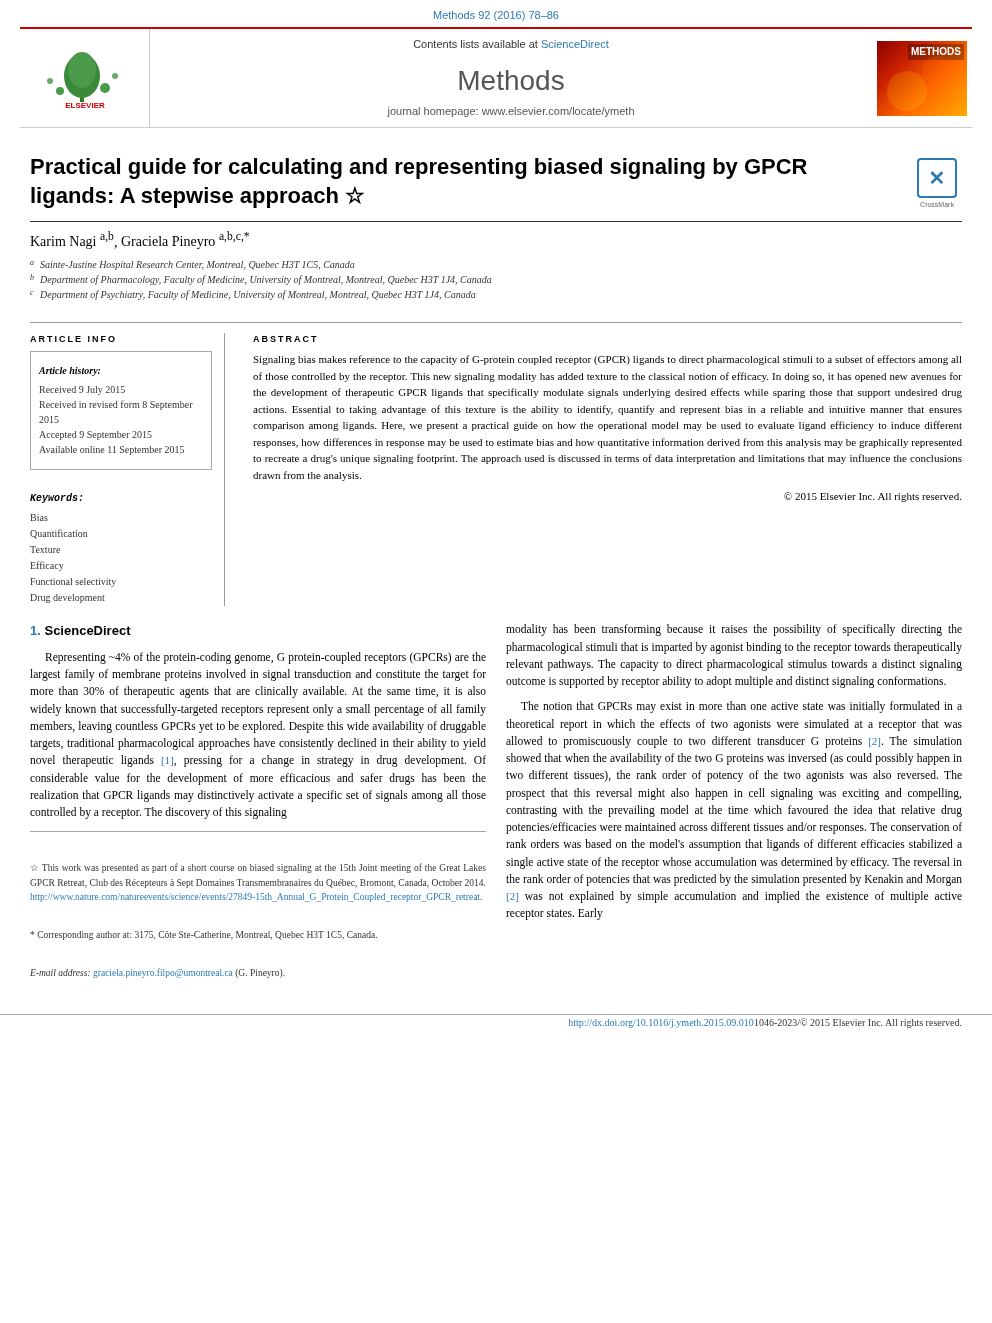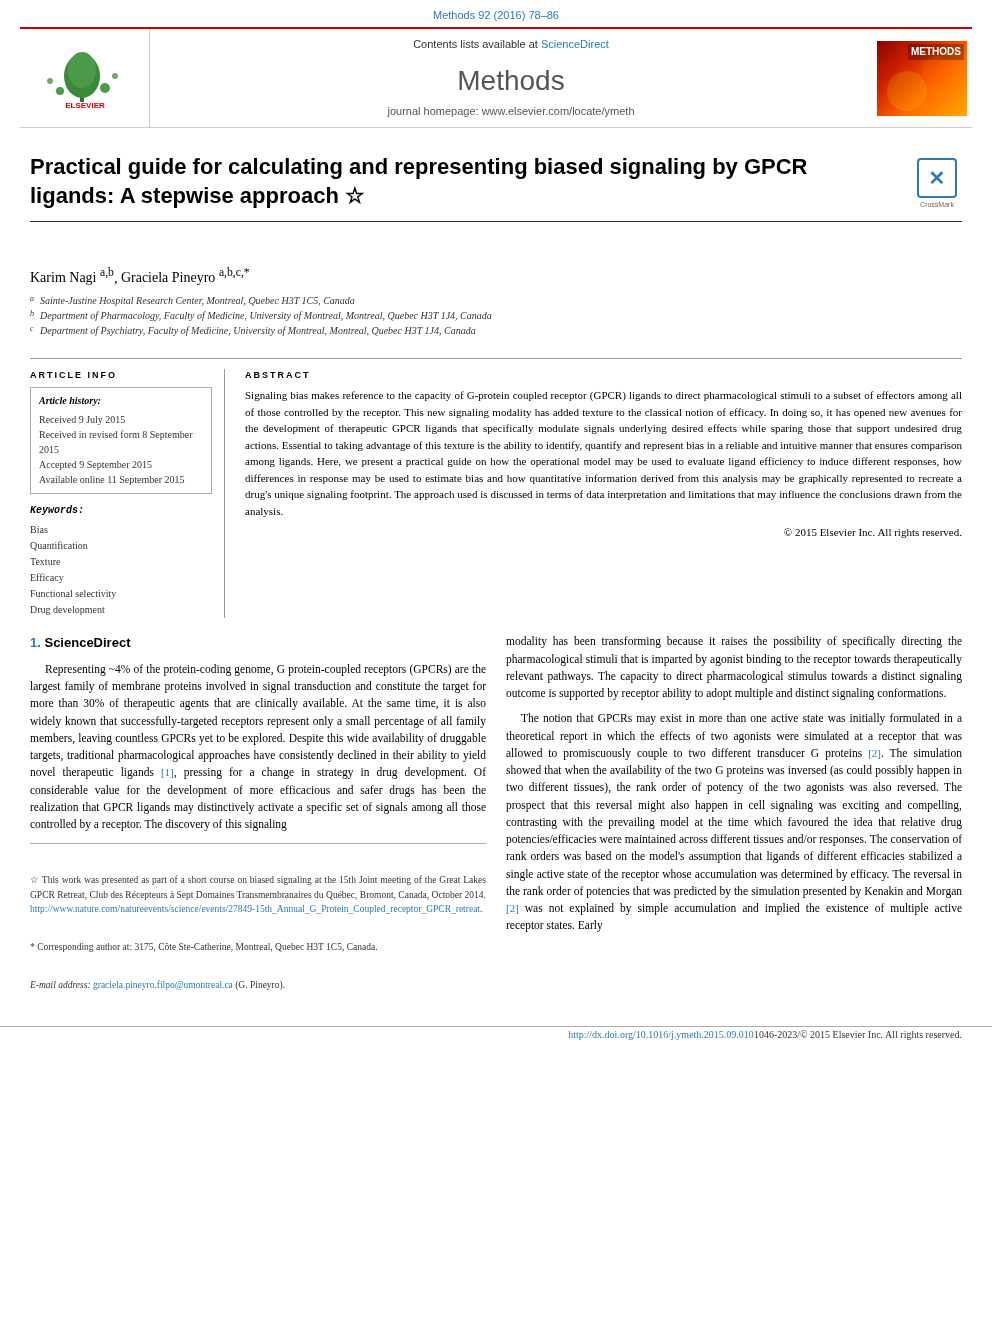--- a/index.html
+++ b/index.html
@@ -165,21 +165,20 @@
       margin-top: 2px;
     }
 
     .authors-section {
       padding: 8px 0;
     }
 
     .authors-line {
       font-size: 14px;
       margin-bottom: 5px;
-      margin-top: 36px;
     }
 
     .affiliations {
       font-size: 10px;
       font-style: italic;
       color: #333;
       line-height: 1.5;
     }
 
     .affiliation-line {
@@ -190,21 +189,21 @@
     .affiliation-letter {
       font-size: 8px;
       vertical-align: super;
       margin-right: 2px;
       min-width: 8px;
     }
 
     
     .two-col {
       display: flex;
-      gap: 20px;
+      gap: 28px;
       margin-top: 12px;
       border-top: 1px solid #999;
       padding-top: 10px;
     }
 
     .col-left {
       width: 195px;
       flex-shrink: 0;
       border-right: 1px solid #999;
       padding-right: 12px;
@@ -219,22 +218,22 @@
       font-size: 9px;
       letter-spacing: 2px;
       font-weight: bold;
       color: #000;
       margin-bottom: 6px;
       text-transform: uppercase;
     }
 
     .article-history {
       border: 1px solid #aaa;
-      padding: 6px 8px;
-      margin-bottom: 10px;
+      padding: 12px 8px;
+      margin-bottom: 22px;
     }
 
     .history-title {
       font-size: 10px;
       font-style: italic;
       font-weight: bold;
       margin-bottom: 4px;
     }
 
     .history-item {

